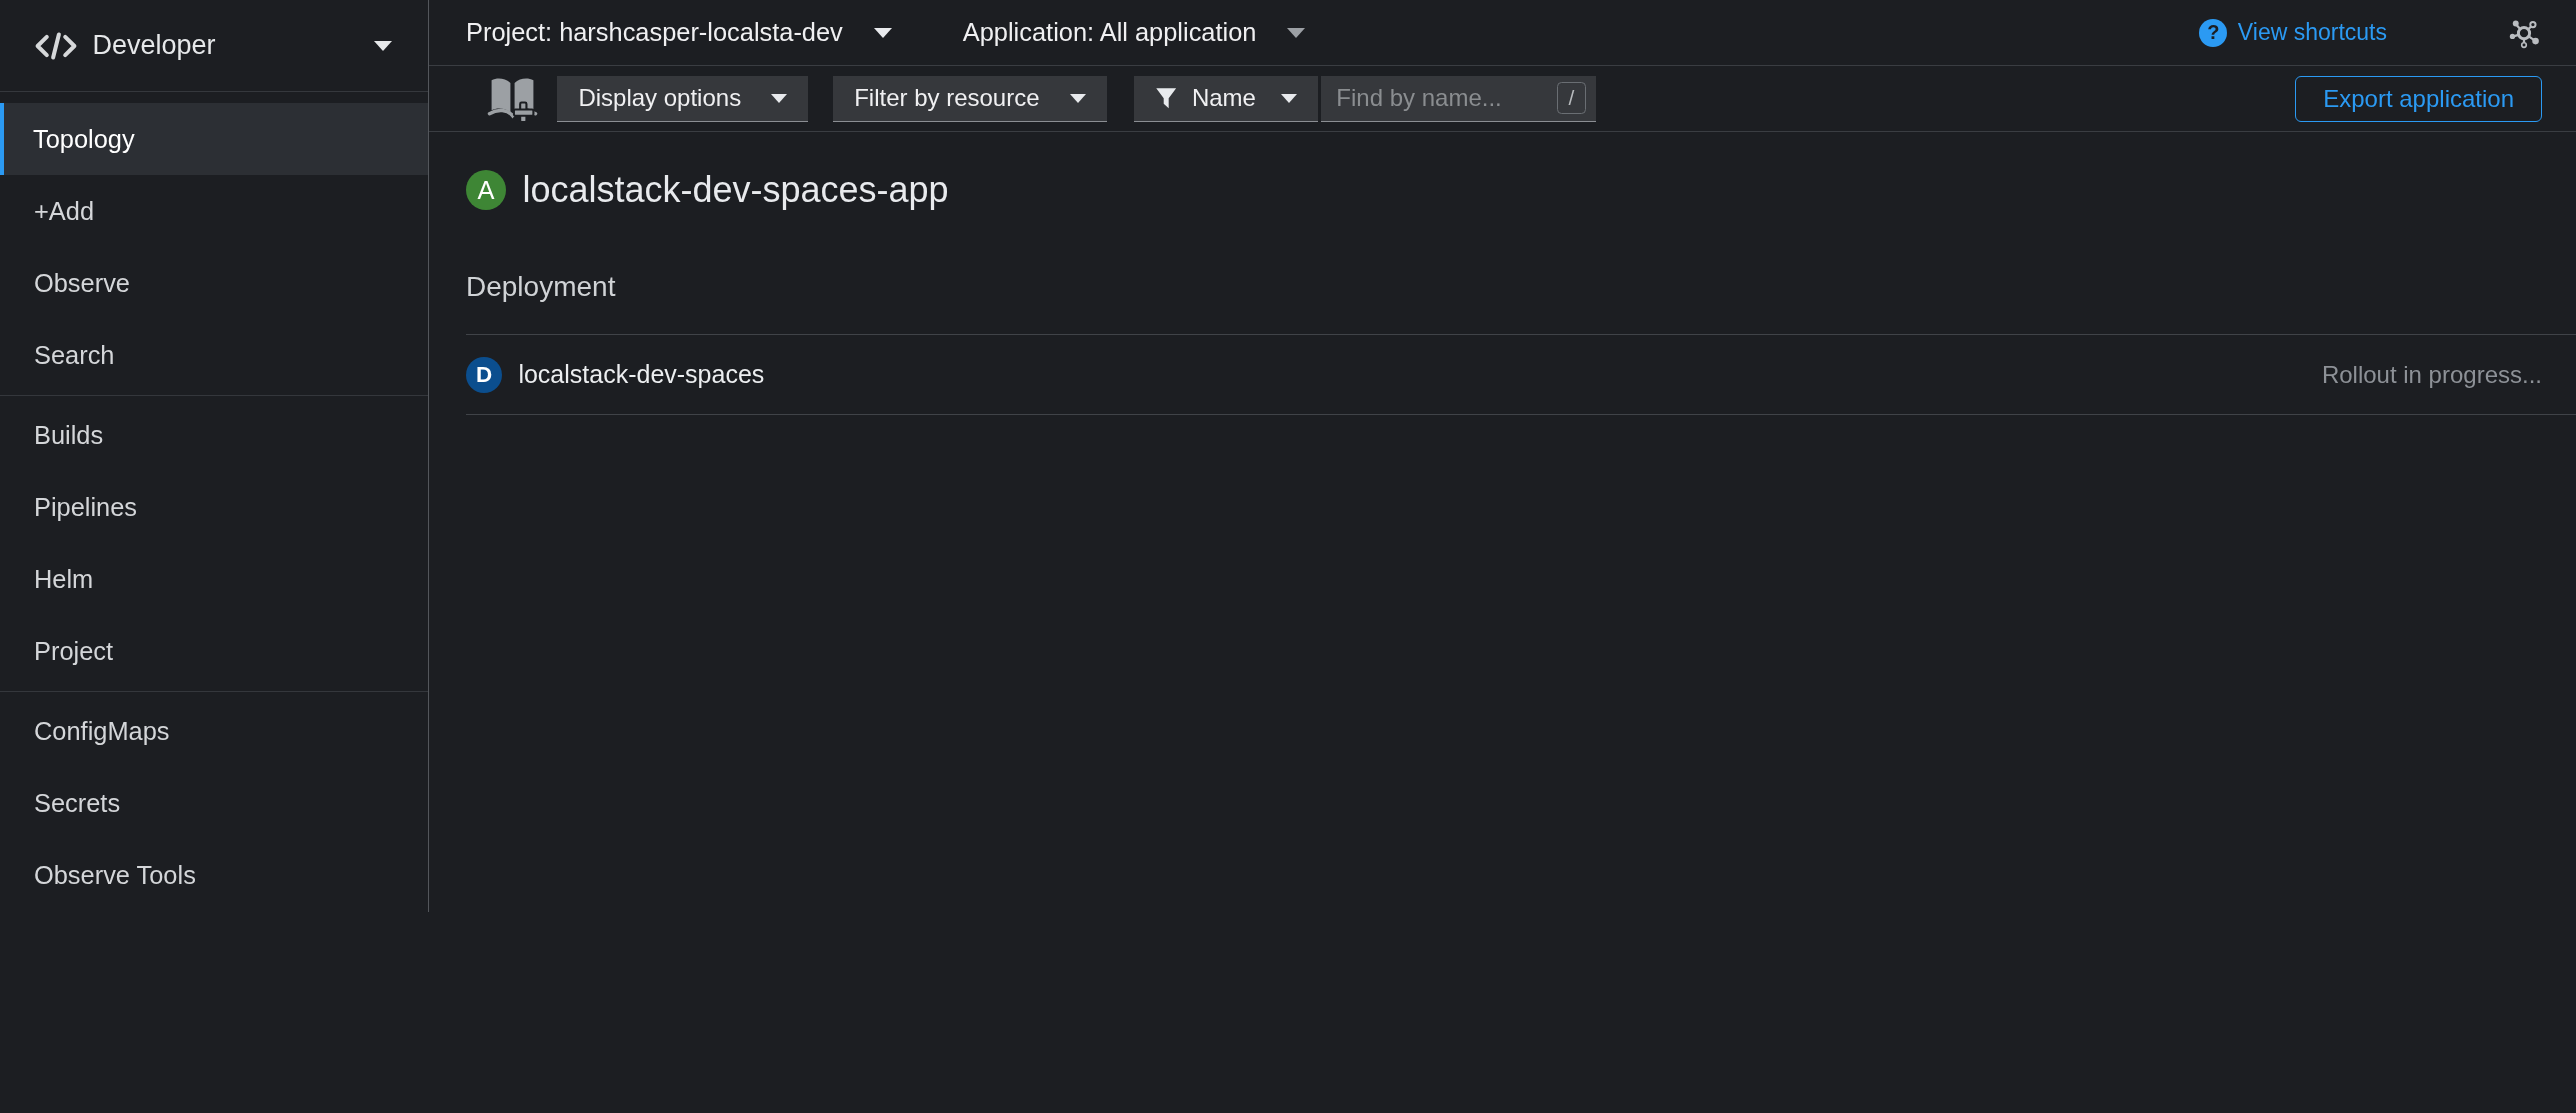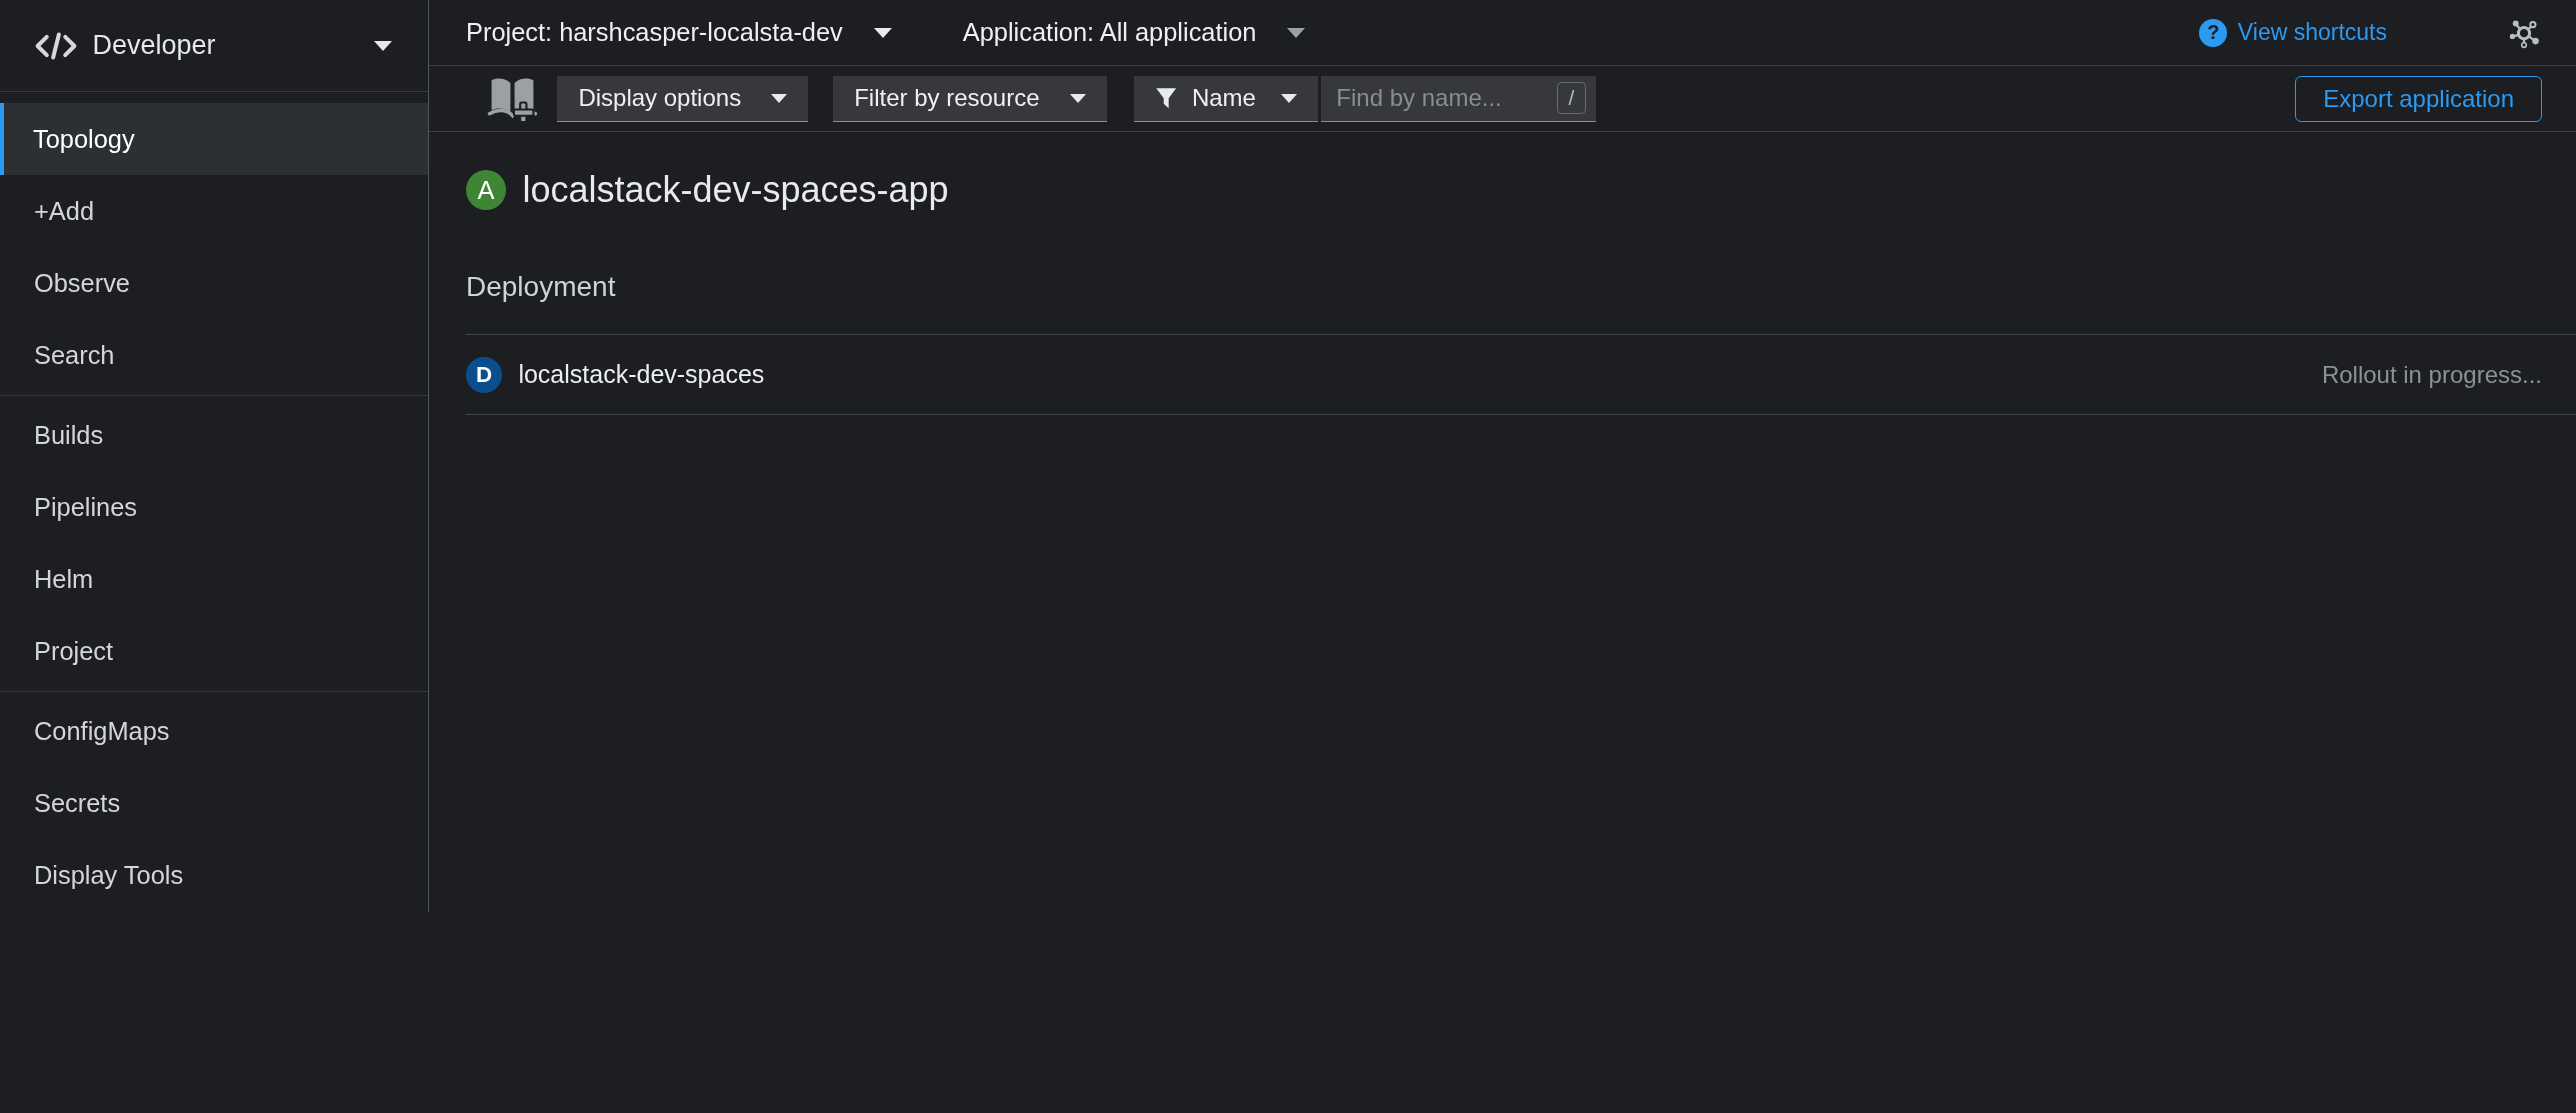--- a/index.html
+++ b/index.html
@@ -225,21 +225,21 @@
       <div class="nav-item">Observe</div>
       <div class="nav-item">Search</div>
       <hr class="nav-divider">
       <div class="nav-item">Builds</div>
       <div class="nav-item">Pipelines</div>
       <div class="nav-item">Helm</div>
       <div class="nav-item">Project</div>
       <hr class="nav-divider">
       <div class="nav-item">ConfigMaps</div>
       <div class="nav-item">Secrets</div>
-      <div class="nav-item">Display Tools</div>
+      <div class="nav-item">Observe Tools</div>
     </nav>
   </aside>
 
   <div class="main">
 
     <header class="topbar">
       <div class="ctx-select">
         <span>Project: harshcasper-localsta-dev</span>
         <span class="caret ctx-caret-light"></span>
       </div>

